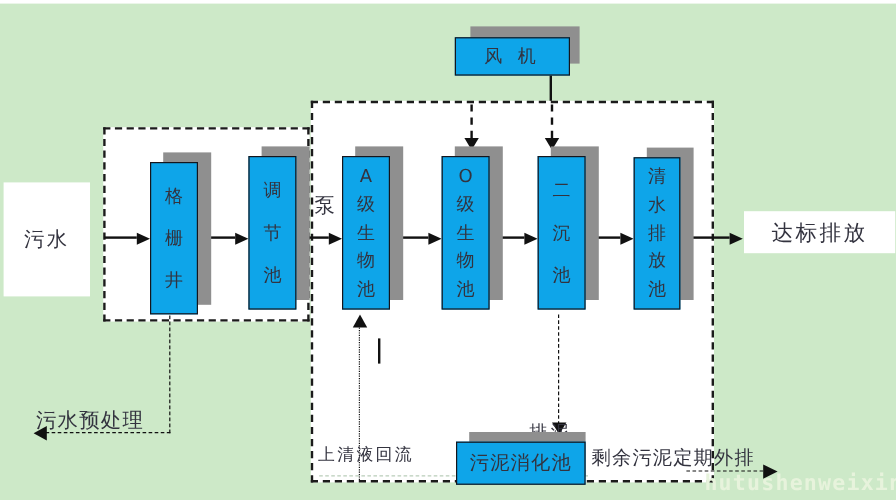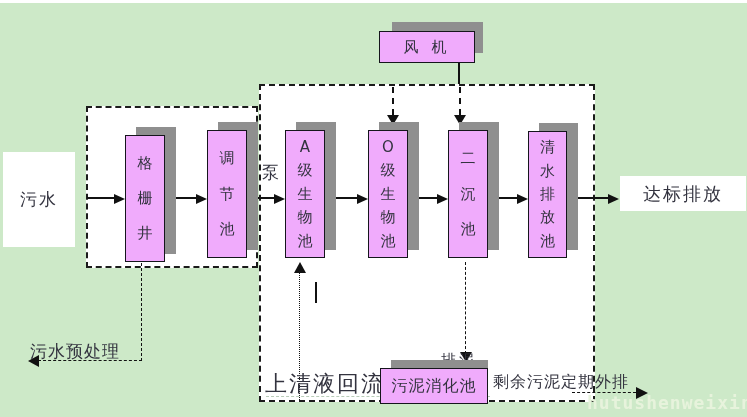--- a/index.html
+++ b/index.html
@@ -11,21 +11,21 @@
   }
   .white-strip{position:absolute;left:0;top:0;width:747px;height:3px;background:#ffffff;}
 
   
   .region{position:absolute;background:#ffffff;border:2px dashed #1b1b1b;}
   .region-pretreat{left:86px;top:106px;width:168px;height:158px;}
   .region-bio{left:259px;top:84px;width:332px;height:314px;}
 
   
   .shadow{position:absolute;background:#8f8f8f;}
-  .tank{position:absolute;background:#f0abfc;border:1px solid #15151c;box-sizing:border-box;}
+  .tank{position:absolute;background:#0ea5e9;border:1px solid #15151c;box-sizing:border-box;}
   .vtext{display:flex;flex-direction:column;align-items:center;justify-content:space-evenly;
          width:100%;height:100%;font-size:15px;line-height:1;}
   .ctr{display:flex;align-items:center;justify-content:center;}
 
   
   .plate{position:absolute;background:#ffffff;}
 
   
   .lbl{position:absolute;white-space:nowrap;line-height:1.1;}
 
@@ -155,21 +155,21 @@
 
   <div class="vl vl-dash" style="left:141px;top:263px;height:98px;"></div>
   <div class="hl hl-dash" style="left:38px;top:360px;width:104px;"></div>
   <div class="tri tri-l" style="left:28px;top:355px;"></div>
   <div class="lbl" style="left:30px;top:342px;font-size:17px;letter-spacing:1px;">污水预处理</div>
 
   <div class="vl vl-dot" style="left:299px;top:271px;height:129px;"></div>
   <div class="tri tri-u" style="left:294px;top:262px;"></div>
   <div class="tick" style="left:315px;top:282px;height:21px;"></div>
   <div class="hl hl-faint" style="left:266px;top:396px;width:224px;"></div>
-  <div class="lbl" style="left:265px;top:372px;font-size:22px;letter-spacing:2px;">上清液回流</div>
+  <div class="lbl" style="left:265px;top:372px;font-size:14px;letter-spacing:2px;">上清液回流</div>
 
   <div class="vl vl-dash" style="left:465px;top:262px;height:92px;"></div>
   <div class="tri tri-d" style="left:460px;top:352px;"></div>
   <div class="lbl" style="left:441px;top:314px;font-size:15px;letter-spacing:3px;margin-top:38px;">排泥</div>
 
   <div class="shadow" style="left:391px;top:360px;width:97px;height:37px;"></div>
   <div class="tank ctr" style="left:380px;top:368px;width:108px;height:36px;font-size:16px;letter-spacing:1px;">污泥消化池</div>
 
   <div class="hl hl-dash" style="left:572px;top:392px;width:64px;"></div>
   <div class="tri tri-r" style="left:636px;top:387px;"></div>

